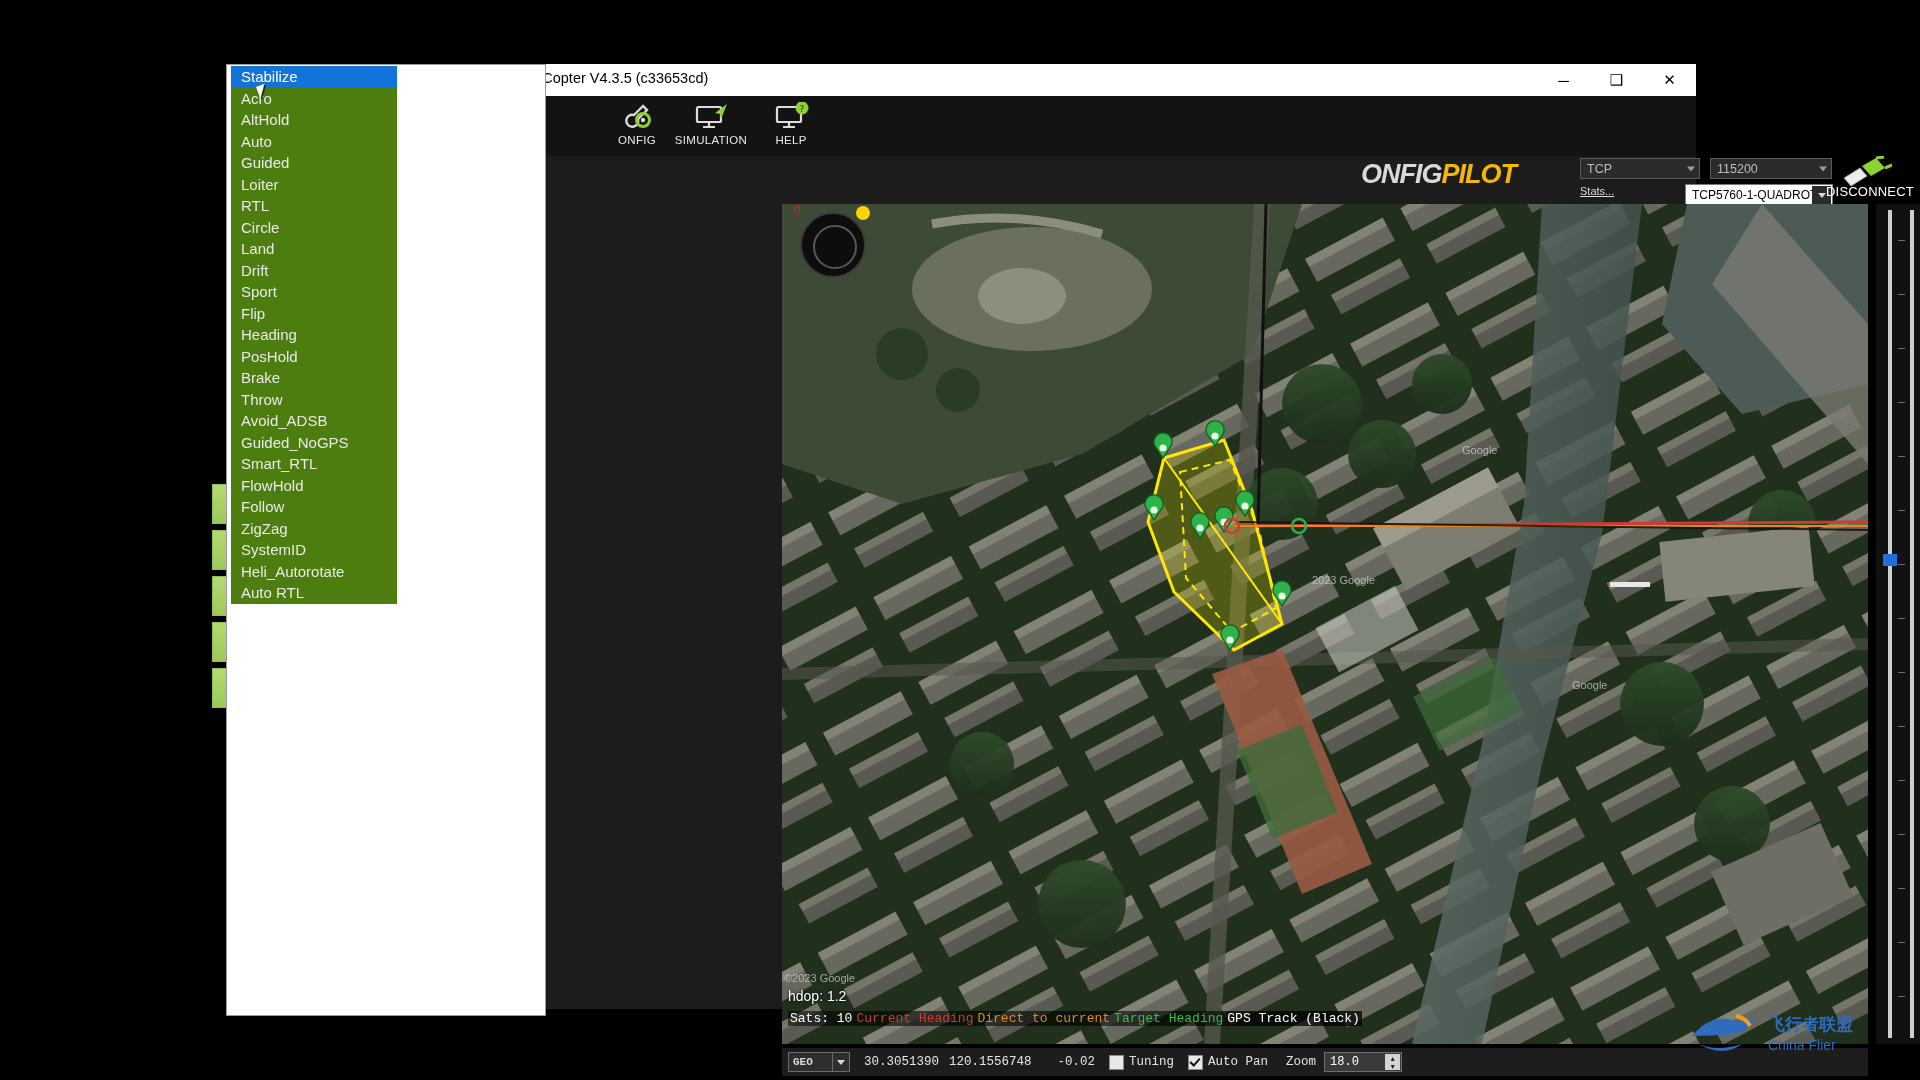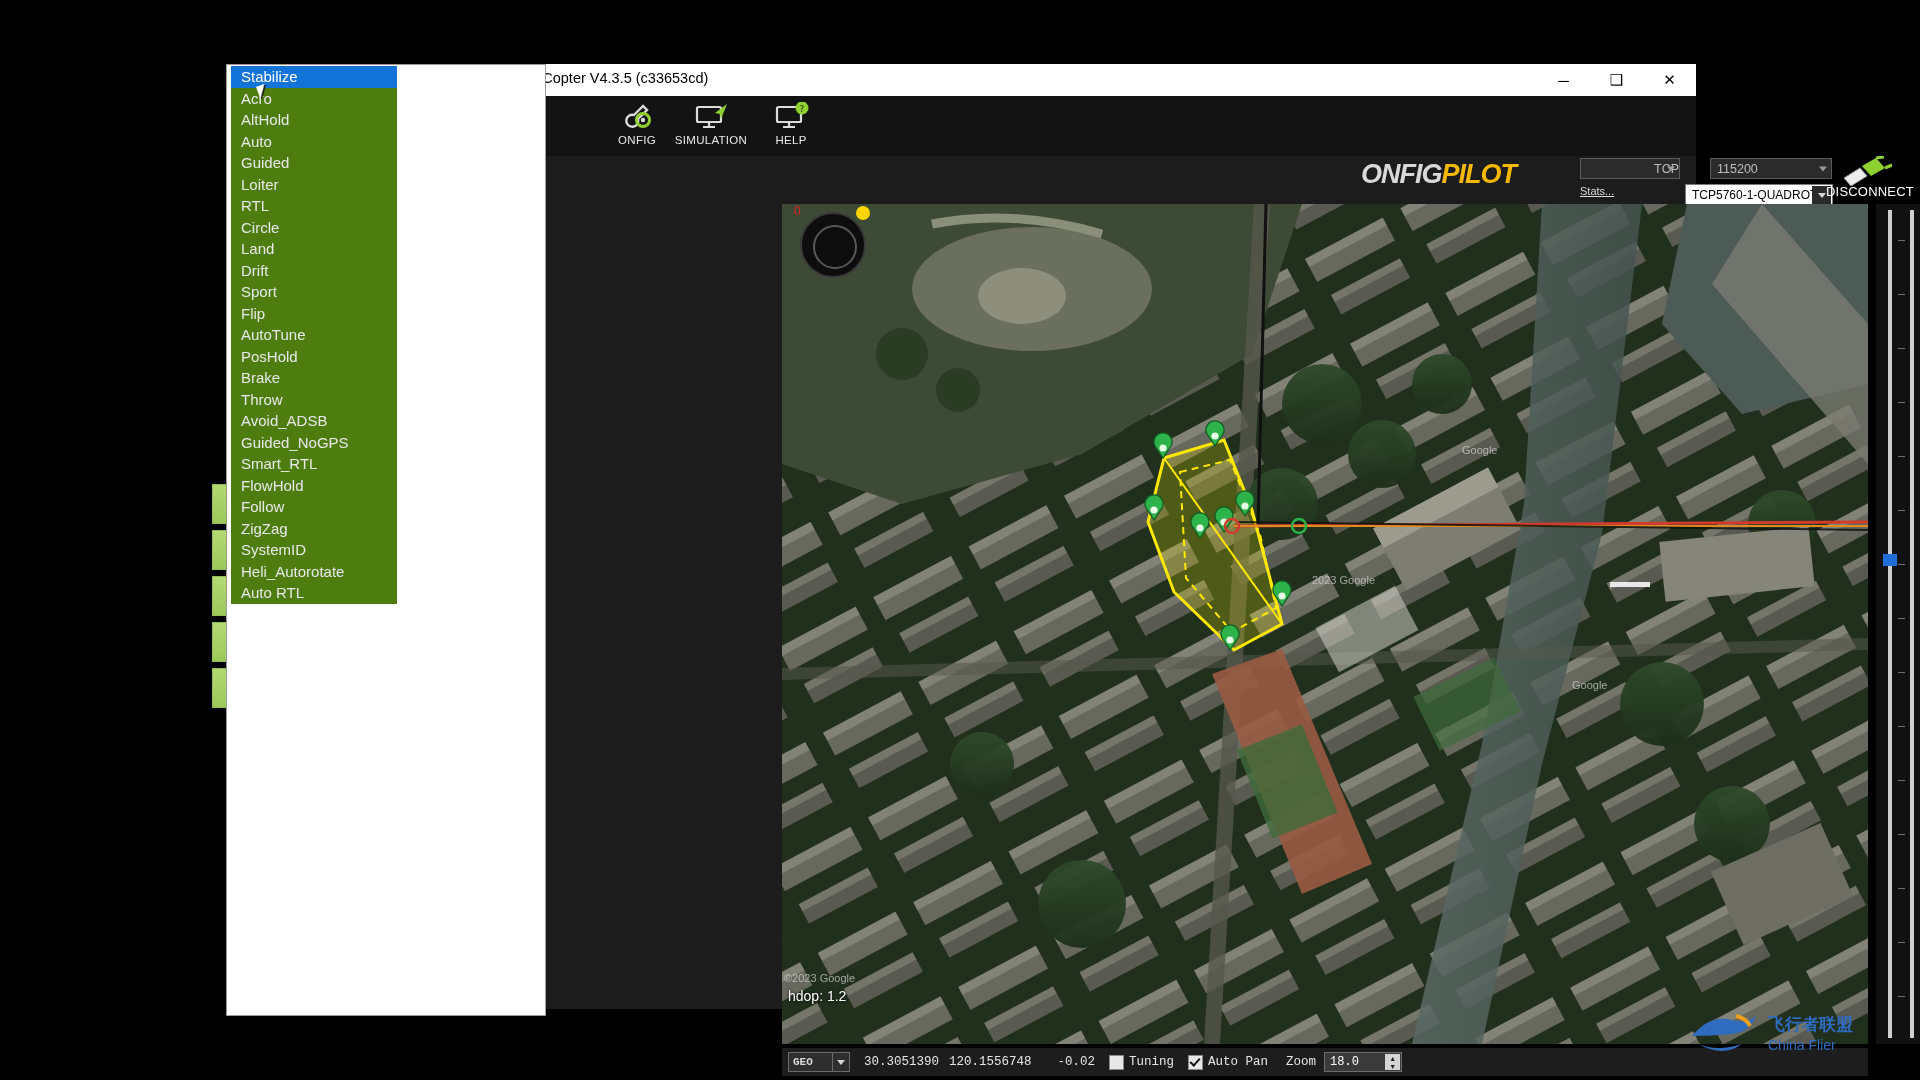--- a/index.html
+++ b/index.html
@@ -167,21 +167,21 @@
         </span>
         <span class="lbl">HELP</span>
       </div>
     </div>
 
     <div class="brand">
       <span class="brandtxt a">ONFIG</span><span class="brandtxt b">PILOT</span>
     </div>
     <div class="statslink">Stats...</div>
 
-    <div class="cbox" style="left:1354px;top:94px;width:100px;height:21px;justify-content:flex-end;">
+    <div class="cbox" style="left:1354px;top:94px;width:120px;height:21px;">
       <span>TCP</span>
       <span class="arrow"></span>
     </div>
     <div class="cbox" style="left:1484px;top:94px;width:122px;height:21px;">
       <span>115200</span>
       <span class="arrow"></span>
     </div>
     <div class="cbox white" style="left:1459px;top:120px;width:148px;height:22px;font-size:12px;">
       <span>TCP5760-1-QUADROT(</span>
       <span class="abtn">
@@ -452,20 +452,27 @@
       <div class="gmark" style="left:790px;top:475px">Google</div>
       <div class="gmark" style="left:2px;bottom:60px">©2023 Google</div>
 
       <div class="compass">
         <div class="inner"></div>
         <div class="zero">0</div>
       </div>
       <div class="ybadge"></div>
 
       <div class="hdop">hdop: 1.2</div>
+      <div class="legend">
+        <span style="color:#fff;background:rgba(0,0,0,.55)">Sats: 10</span>
+        <span style="color:#d13b2e;background:rgba(0,0,0,.6)">Current Heading</span>
+        <span style="color:#e08b1e;background:rgba(0,0,0,.6)">Direct to current</span>
+        <span style="color:#2fbf4a;background:rgba(0,0,0,.6)">Target Heading</span>
+        <span style="color:#ffffff;background:rgba(0,0,0,.75)">GPS Track (Black)</span>
+      </div>
     </div>
 
     <div class="rails">
       <div class="rail" style="left:12px;top:6px;height:828px;"></div>
       <div class="rail" style="left:34px;top:6px;height:828px;"></div>
       <div class="railknob" style="left:7px;top:350px;"></div>
       <div class="tick" style="left:22px;top:36px;"></div>
         <div class="tick" style="left:22px;top:90px;"></div>
       <div class="tick" style="left:22px;top:144px;"></div>
         <div class="tick" style="left:22px;top:198px;"></div>
@@ -539,21 +546,21 @@
       <div class="ddrow">
         <span>Drift</span>
       </div>
       <div class="ddrow">
         <span>Sport</span>
       </div>
       <div class="ddrow">
         <span>Flip</span>
       </div>
       <div class="ddrow">
-        <span>AutoTune</span>
+        <span>Heading</span>
       </div>
       <div class="ddrow">
         <span>PosHold</span>
       </div>
       <div class="ddrow">
         <span>Brake</span>
       </div>
       <div class="ddrow">
         <span>Throw</span>
       </div>

